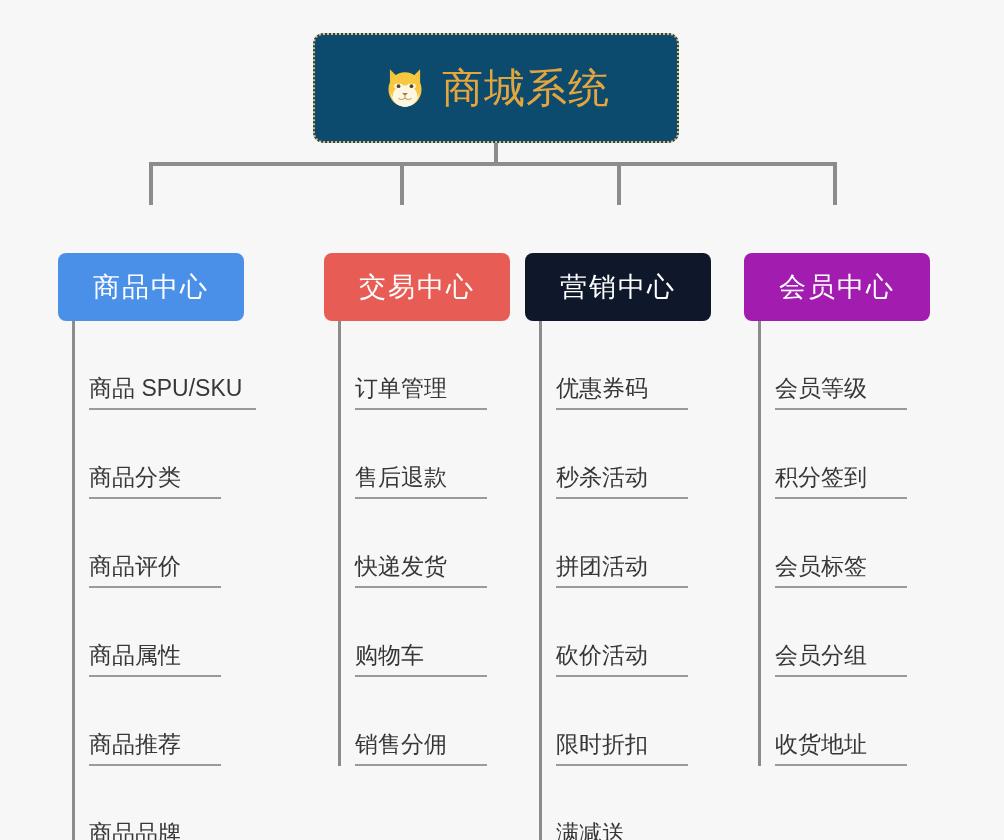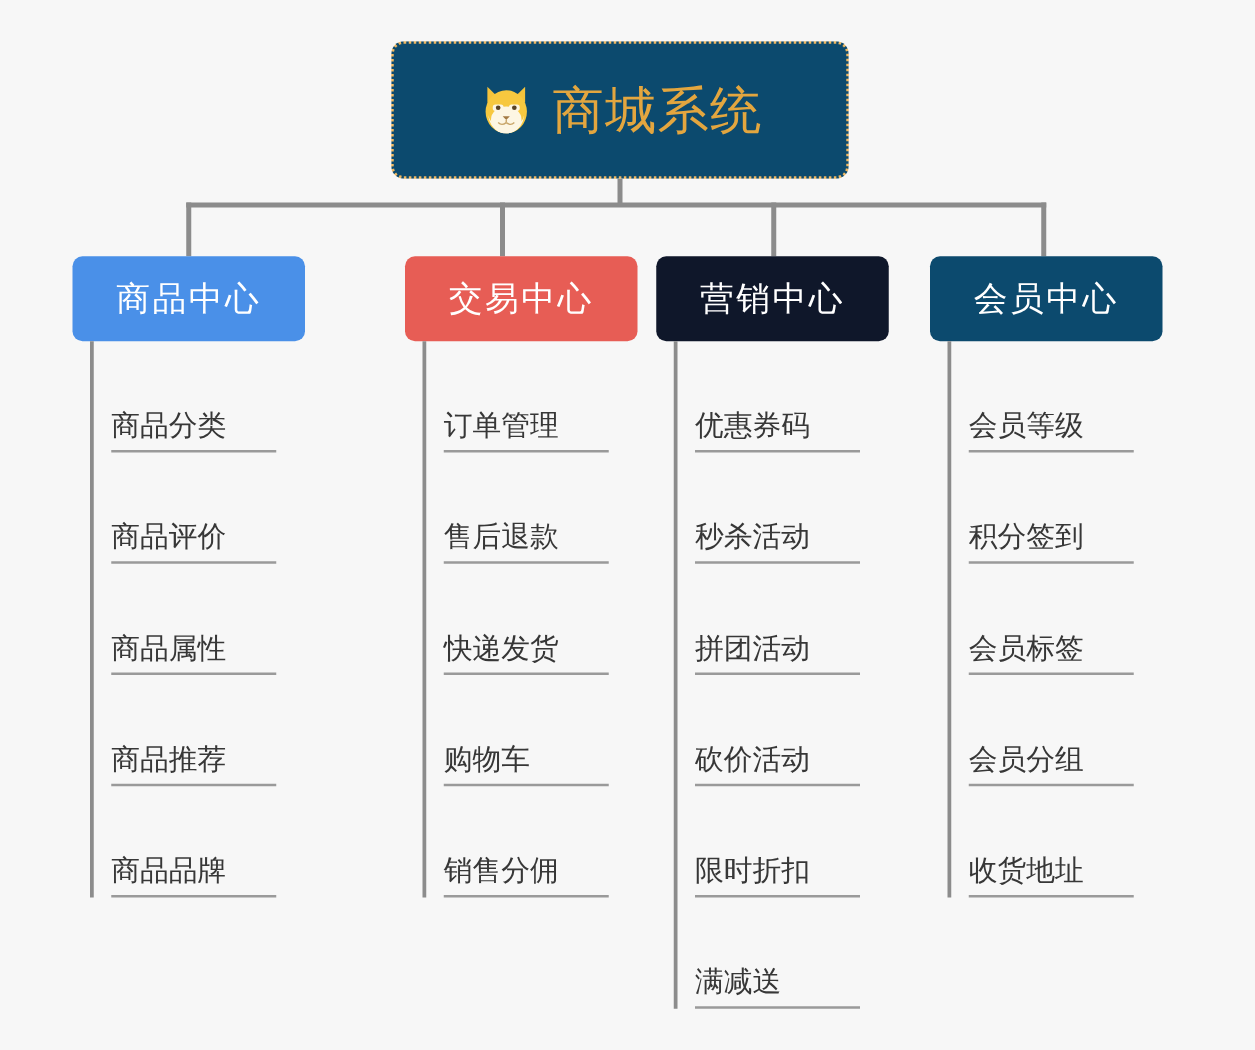--- a/index.html
+++ b/index.html
@@ -88,25 +88,26 @@
     height: 68px;
     box-sizing: border-box;
     border-radius: 8px;
     display: flex;
     align-items: center;
     justify-content: center;
     color: #ffffff;
     font-size: 27px;
     letter-spacing: 2px;
     white-space: nowrap;
+    margin-top: 48px;
   }
   .branch-1 .branch-head { width: 186px; background: #4a90e8; }
   .branch-2 .branch-head { width: 186px; background: #e75d55; }
   .branch-3 .branch-head { width: 186px; background: #0f172a; }
-  .branch-4 .branch-head { width: 186px; background: #0c4a6e; }
+  .branch-4 .branch-head { width: 186px; background: #a21caf; }
 
   
   .leaf-list {
     position: relative;
     margin-left: 14px;
     padding-left: 0;
     border-left: 3px solid #8c8c8c;
   }
 
   .leaf {
@@ -158,20 +159,23 @@
   <div class="conn conn-v-b2"></div>
   <div class="conn conn-v-b3"></div>
   <div class="conn conn-v-b4"></div>
 
   <div class="branch branch-1">
     <div class="branch-head">
       <span>商品中心</span>
     </div>
     <div class="leaf-list">
       <div class="leaf">
+          <span class="leaf-text">商品 SPU/SKU</span>
+        </div>
+      <div class="leaf">
           <span class="leaf-text">商品分类</span>
         </div>
       <div class="leaf">
           <span class="leaf-text">商品评价</span>
         </div>
       <div class="leaf">
           <span class="leaf-text">商品属性</span>
         </div>
       <div class="leaf">
           <span class="leaf-text">商品推荐</span>

